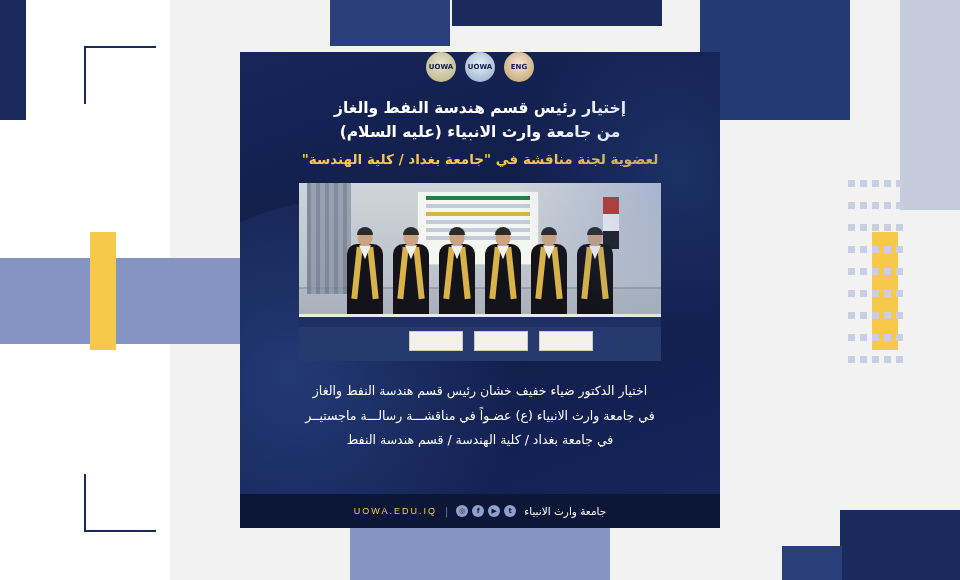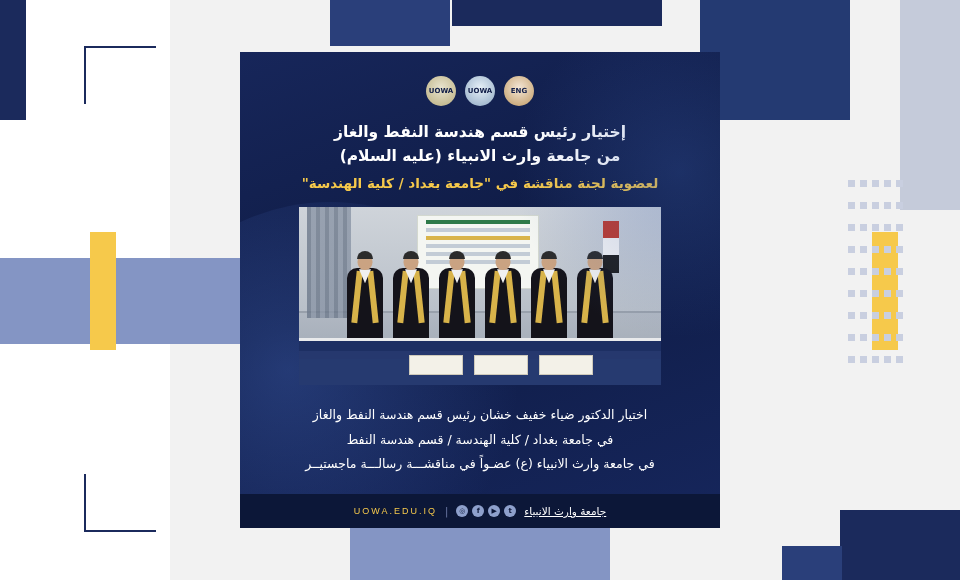--- a/index.html
+++ b/index.html
@@ -143,21 +143,21 @@
     width: 360px; height: 360px;
     border-radius: 50%;
     background: radial-gradient(circle at 50% 50%, rgba(60,95,175,.30), rgba(20,35,85,0) 65%);
   }
 
   .logos {
     position: relative;
     display: flex;
     justify-content: center;
     gap: 9px;
-    padding-top: 24px;
+    padding-top: 0;
   }
   .logo {
     width: 30px; height: 30px;
     border-radius: 50%;
     display: flex;
     align-items: center;
     justify-content: center;
     font-size: 7px;
     color: #0f1c46;
     font-weight: bold;
@@ -333,21 +333,20 @@
     font-family: Liberation Sans, sans-serif;
   }
   .sep {
     color: #6f7da8;
     font-size: 10px;
   }
   .uni-name {
     color: #ffffff;
     font-size: 10.5px;
     direction: rtl;
-    text-decoration: underline;
   }
   .socials {
     display: flex;
     gap: 4px;
     align-items: center;
   }
   .soc {
     width: 12px; height: 12px;
     border-radius: 50%;
     background: #8ea0cc;
@@ -508,22 +507,22 @@
       <div class="ph-table">
         <div class="cloth"></div>
       </div>
       <div class="ph-nameplate" style="left:110px"></div>
       <div class="ph-nameplate" style="left:175px"></div>
       <div class="ph-nameplate" style="left:240px"></div>
     </div>
 
     <div class="body-text">
       <div>اختيار الدكتور ضياء خفيف خشان رئيس قسم هندسة النفط والغاز</div>
+      <div>في جامعة وارث الانبياء (ع) عضـواً في مناقشـــة رسالـــة ماجستيــر</div>
       <div>في جامعة بغداد / كلية الهندسة / قسم هندسة النفط</div>
-      <div>في جامعة وارث الانبياء (ع) عضـواً في مناقشـــة رسالـــة ماجستيــر</div>
     </div>
 
     <div class="card-bottom-bar">
       <span class="site">UOWA.EDU.IQ</span>
       <span class="sep">|</span>
       <span class="socials">
         <span class="soc">◎</span>
         <span class="soc">f</span>
         <span class="soc">▶</span>
         <span class="soc">t</span>

